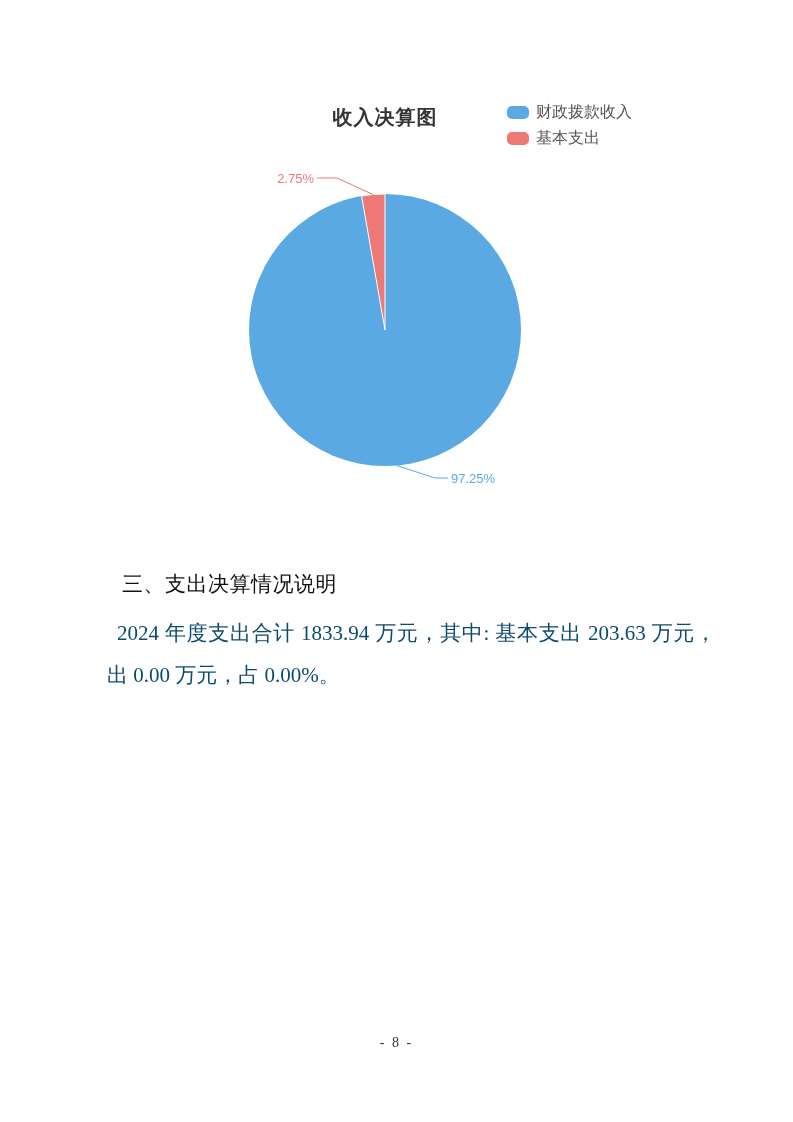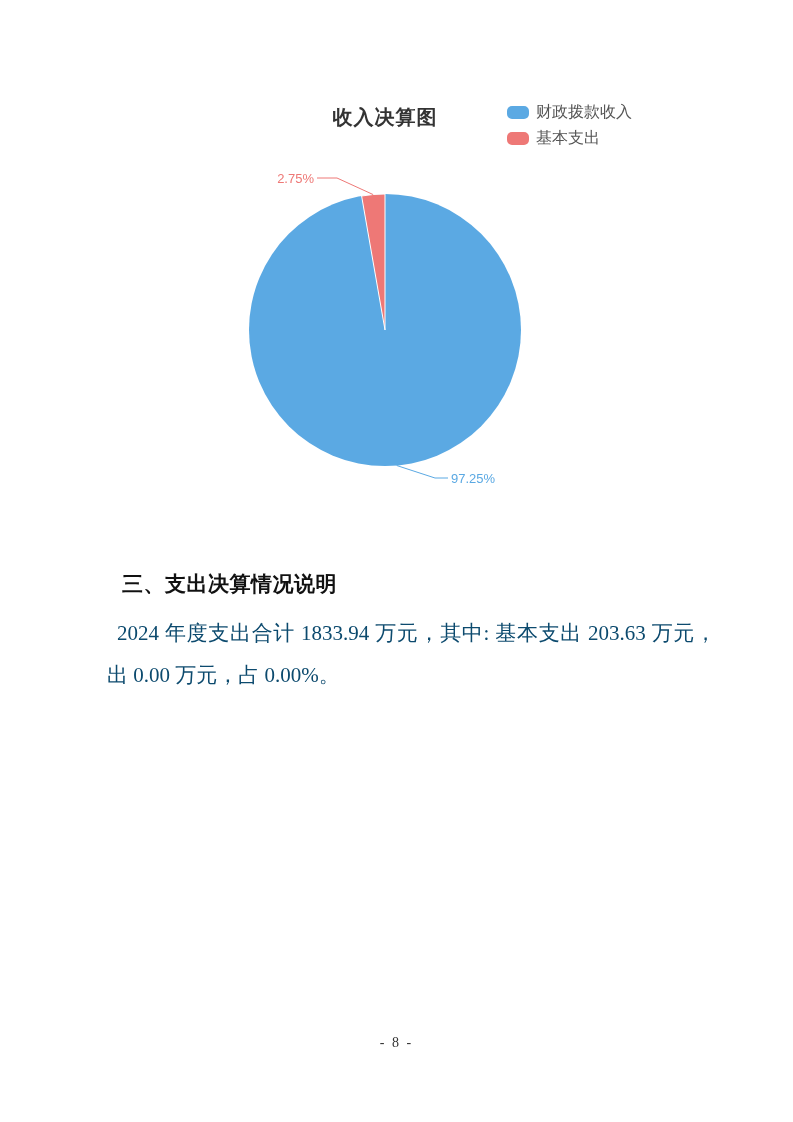--- a/index.html
+++ b/index.html
@@ -12,21 +12,21 @@
         font-size:20px;font-weight:bold;color:#333333;letter-spacing:1px;white-space:nowrap;}
   .legend{position:absolute;left:507px;top:105px;display:flex;flex-direction:column;gap:12px;
         font-family:"Liberation Sans","DejaVu Sans",sans-serif;}
   .legend-row{display:flex;align-items:center;gap:7px;}
   .legend-label{font-size:16px;color:#555555;line-height:14px;white-space:nowrap;}
   .pie-svg{position:absolute;left:240px;top:160px;}
   .pie-label{font-family:"Liberation Sans","DejaVu Sans",sans-serif;font-size:13px;}
 
   
   .section-heading{position:absolute;left:122px;top:570px;
-        font-size:21px;font-weight:bold;color:#111111;letter-spacing:0.5px;white-space:nowrap;}
+        font-size:21px;font-weight:normal;color:#111111;letter-spacing:0.5px;white-space:nowrap;}
   .body-text{position:absolute;left:79px;top:612px;width:637px;font-size:21px;color:#0c4a6e;}
   .body-line{height:42px;line-height:42px;text-align:justify;text-align-last:justify;}
   .body-line.first{text-indent:38px;}
   .body-line.last{text-align:left;text-align-last:auto;margin-left:28px;}
 
   .page-number{position:absolute;top:1035px;left:0;width:100%;text-align:center;
         font-size:14px;color:#333333;letter-spacing:2px;}
 </style>
 </head>
 <body>

